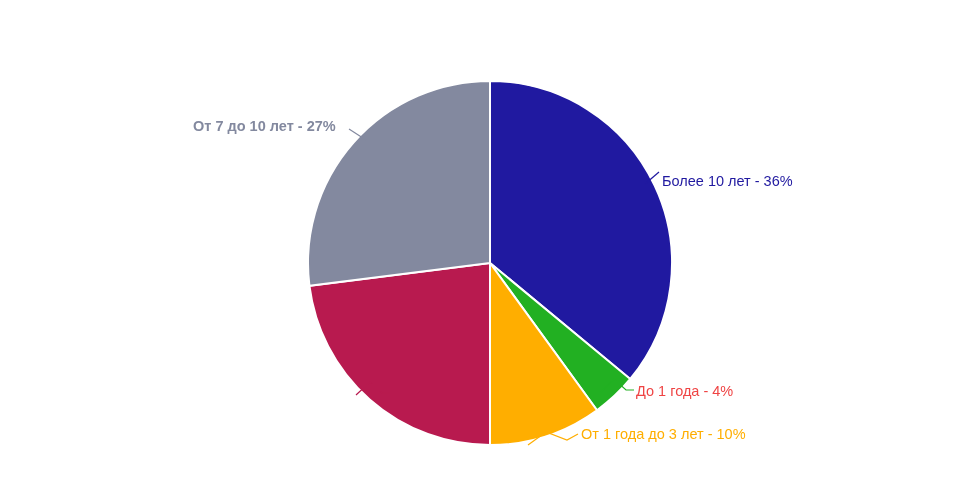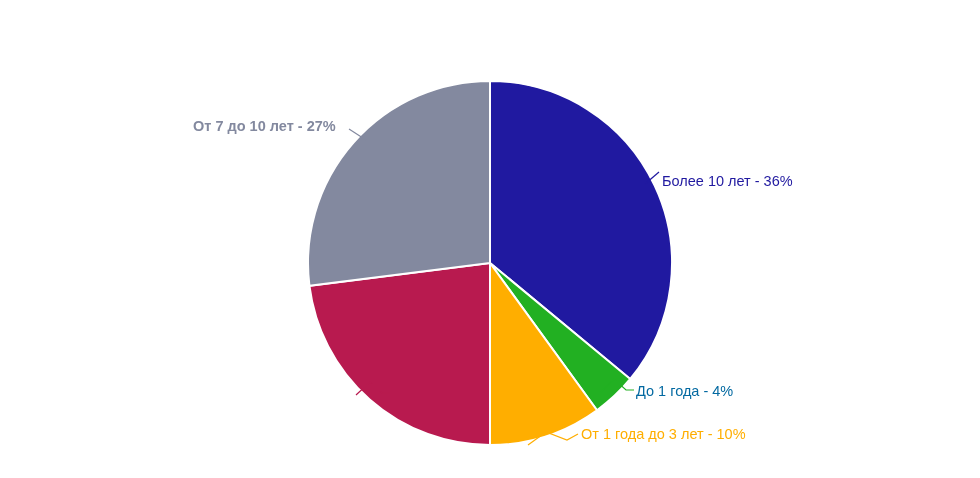--- a/index.html
+++ b/index.html
@@ -33,21 +33,21 @@
     left: 0;
   }
   .slice-label {
     position: absolute;
     font-family: "Liberation Sans", sans-serif;
     font-size: 14.5px;
     font-weight: 500;
     white-space: nowrap;
   }
   .lbl-blue   { color: #2019a0; }
-  .lbl-green  { color: #0369a1; }
+  .lbl-green  { color: #ef4444; }
   .lbl-orange { color: #ffae00; text-align: center; }
   .lbl-crimson{ color: #b81a4f; }
   .lbl-gray   { color: #83899f; }
 </style>
 </head>
 <body>
 
 <div id="chart-root">
 
 

